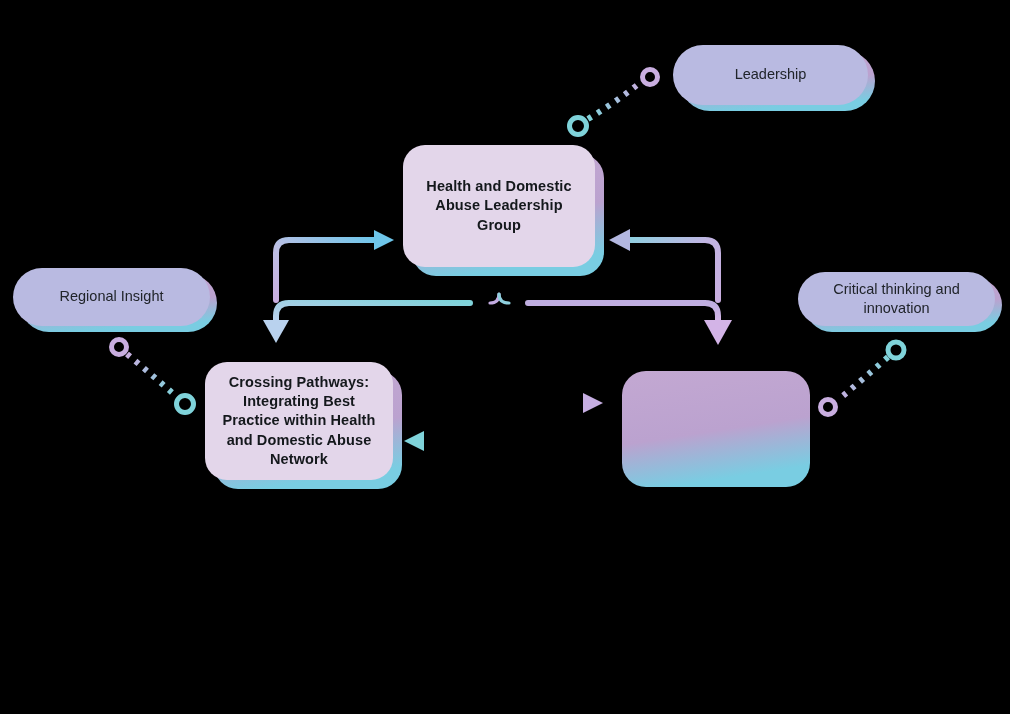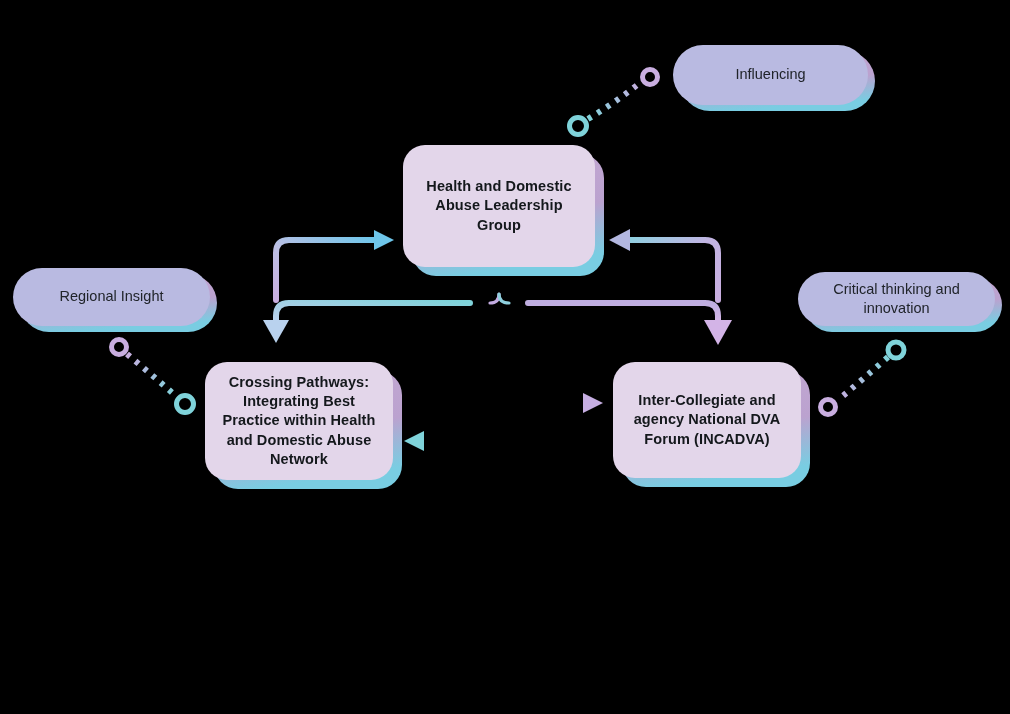--- a/index.html
+++ b/index.html
@@ -155,36 +155,33 @@
     </g>
 
     <g>
       <path d="M888,357 Q862,380 838,400" fill="none" stroke="url(#g_d3)" stroke-width="6" stroke-linecap="butt" stroke-dasharray="4 7"></path>
       <circle cx="896" cy="350" r="8" fill="none" stroke="#7fd3da" stroke-width="5"></circle>
       <circle cx="828" cy="407" r="7.5" fill="none" stroke="#c9aee0" stroke-width="5"></circle>
     </g>
   </svg>
 
   <div class="node pill" style="left:673px;top:45px;width:195px;height:60px;">
-    <span class="txt">Influencing</span>
+    <span class="txt">Leadership</span>
   </div>
 
   <div class="node pill" style="left:798px;top:272px;width:197px;height:54px;">
     <span class="txt">Critical thinking and innovation</span>
   </div>
 
   <div class="node pill" style="left:13px;top:268px;width:197px;height:58px;">
     <span class="txt">Regional Insight</span>
   </div>
 
   <div class="node box" style="left:205px;top:362px;width:188px;height:118px;">
     <span class="txt">Crossing Pathways: Integrating Best Practice within Health and Domestic Abuse Network</span>
   </div>
 
   <div class="node box" style="left:403px;top:145px;width:192px;height:122px;">
     <span class="txt">Health and Domestic Abuse Leadership Group</span>
   </div>
 
-  <div class="node box" style="left:613px;top:362px;width:188px;height:116px;">
-    <span class="txt">Inter-Collegiate and agency National DVA Forum (INCADVA)</span>
-  </div>
 
 </div>
 
 </body></html>

